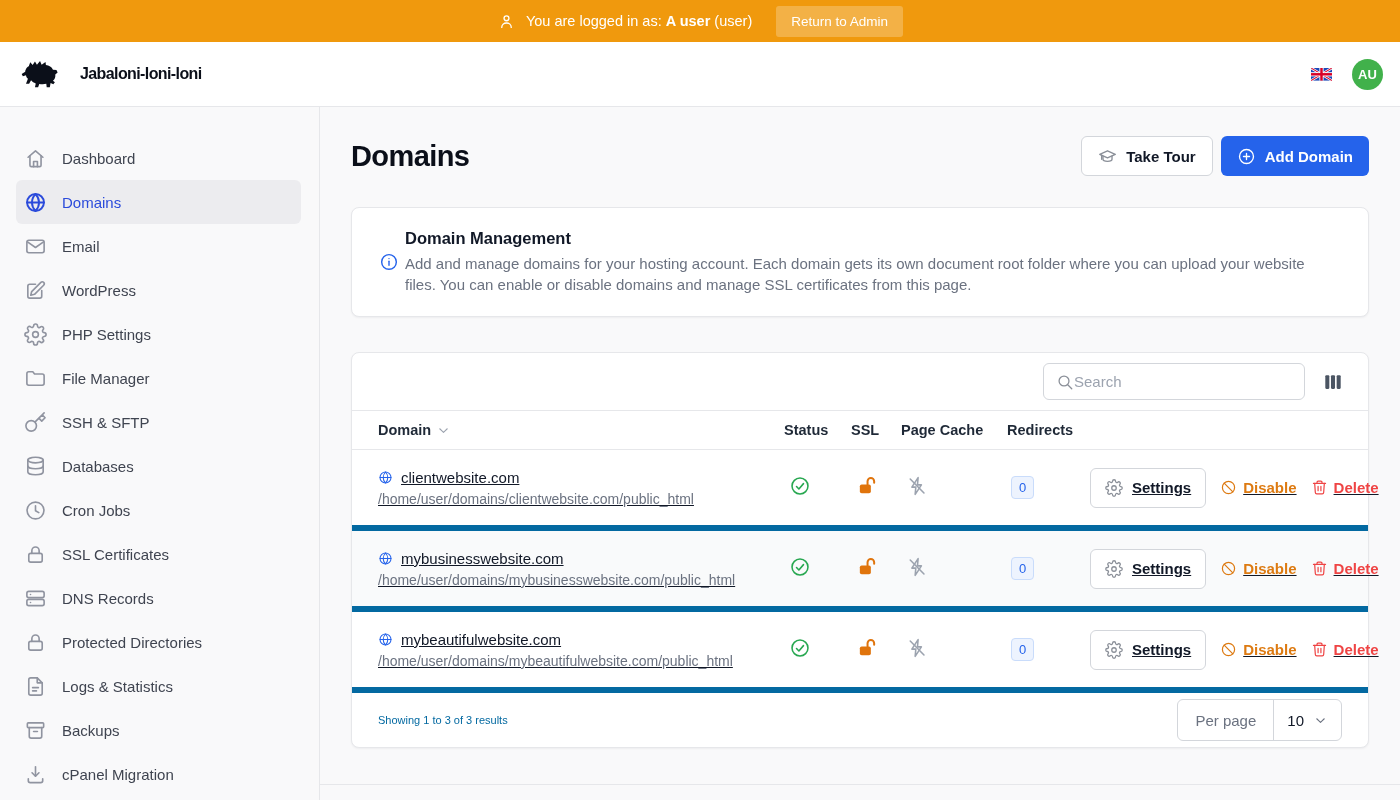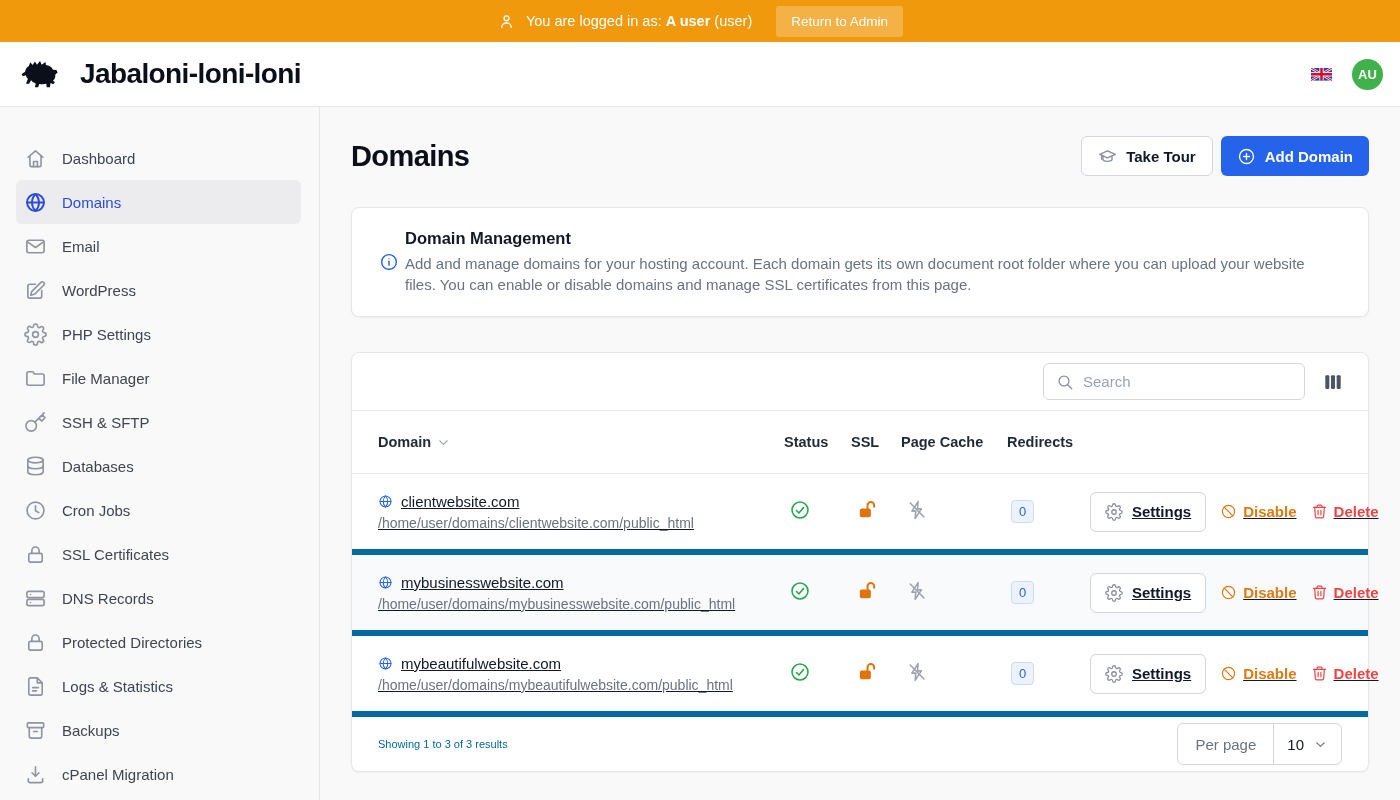--- a/index.html
+++ b/index.html
@@ -32,21 +32,21 @@
 
   
   .header {
     height: 65px; background: #fff;
     border-bottom: 1px solid #e6e7ea;
     display: flex; align-items: center;
     padding: 0 17px;
   }
   .brand { display: flex; align-items: center; gap: 13px; }
   .brand .logo { width: 50px; height: 36px; }
-  .brand-name { font-size: 28px; font-weight: 800; letter-spacing: -0.6px; color: #0b0f19; }
+  .brand-name { font-size: 16px; font-weight: 800; letter-spacing: -0.6px; color: #0b0f19; }
   .header-right { margin-left: auto; display: flex; align-items: center; gap: 20px; }
   .flag { width: 21px; height: 15px; border-radius: 2px; overflow: hidden; display: block; }
   .avatar {
     width: 31px; height: 31px; border-radius: 50%;
     background: var(--avatar-green, #41B14B); color: #fff;
     font-size: 13px; font-weight: 700;
     display: flex; align-items: center; justify-content: center;
     cursor: pointer;
   }
 
@@ -100,39 +100,39 @@
   .info-desc { font-size: 15px; line-height: 1.38; color: #6b7280; max-width: 925px; }
 
   
   .table-toolbar {
     height: 57px; padding: 0 24px;
     display: flex; align-items: center; justify-content: flex-end; gap: 17px;
   }
   .search-box {
     width: 262px; height: 37px;
     border: 1px solid #d3d6db; border-radius: 6px;
-    display: flex; align-items: center; gap: 9px; padding: 0 12px;
+    display: flex; align-items: center; padding: 0 12px;
     background: #fff;
   }
   .search-box .icon { width: 18px; height: 18px; color: #8a8f98; }
   .search-box input {
     border: none; outline: none; flex: 1; font-family: inherit;
     font-size: 15px; color: #111827; background: transparent;
   }
   .search-box input::placeholder { color: #9ca3af; }
   .columns-btn { width: 22px; height: 22px; color: #4b5563; background: none; border: none; cursor: pointer; padding: 0; }
 
   .tgrid {
     display: grid;
     grid-template-columns: minmax(0,1fr) 67px 50px 106px 83px 252px;
     align-items: center;
     padding: 0 26px;
   }
   .thead {
-    height: 64px;
+    height: 40px;
     border-top: 1px solid #e6e7ea; border-bottom: 1px solid #e6e7ea;
     font-size: 14.5px; font-weight: 600; color: #1f2937;
   }
   .th { display: flex; align-items: center; gap: 5px; }
   .th .sort-icon { width: 15px; height: 15px; color: #9ca3af; cursor: pointer; }
   .trow { height: 81px; border-bottom: 6px solid #0369a1; text-decoration: underline; }
   .trow.striped { background: #f9fafb; }
   .domain-line { display: flex; align-items: center; gap: 8px; margin-bottom: 5px; }
   .domain-line .icon { width: 15px; height: 15px; color: var(--brand-blue, #2563EB); }
   .domain-name { font-size: 15px; color: #111827; cursor: pointer; }

